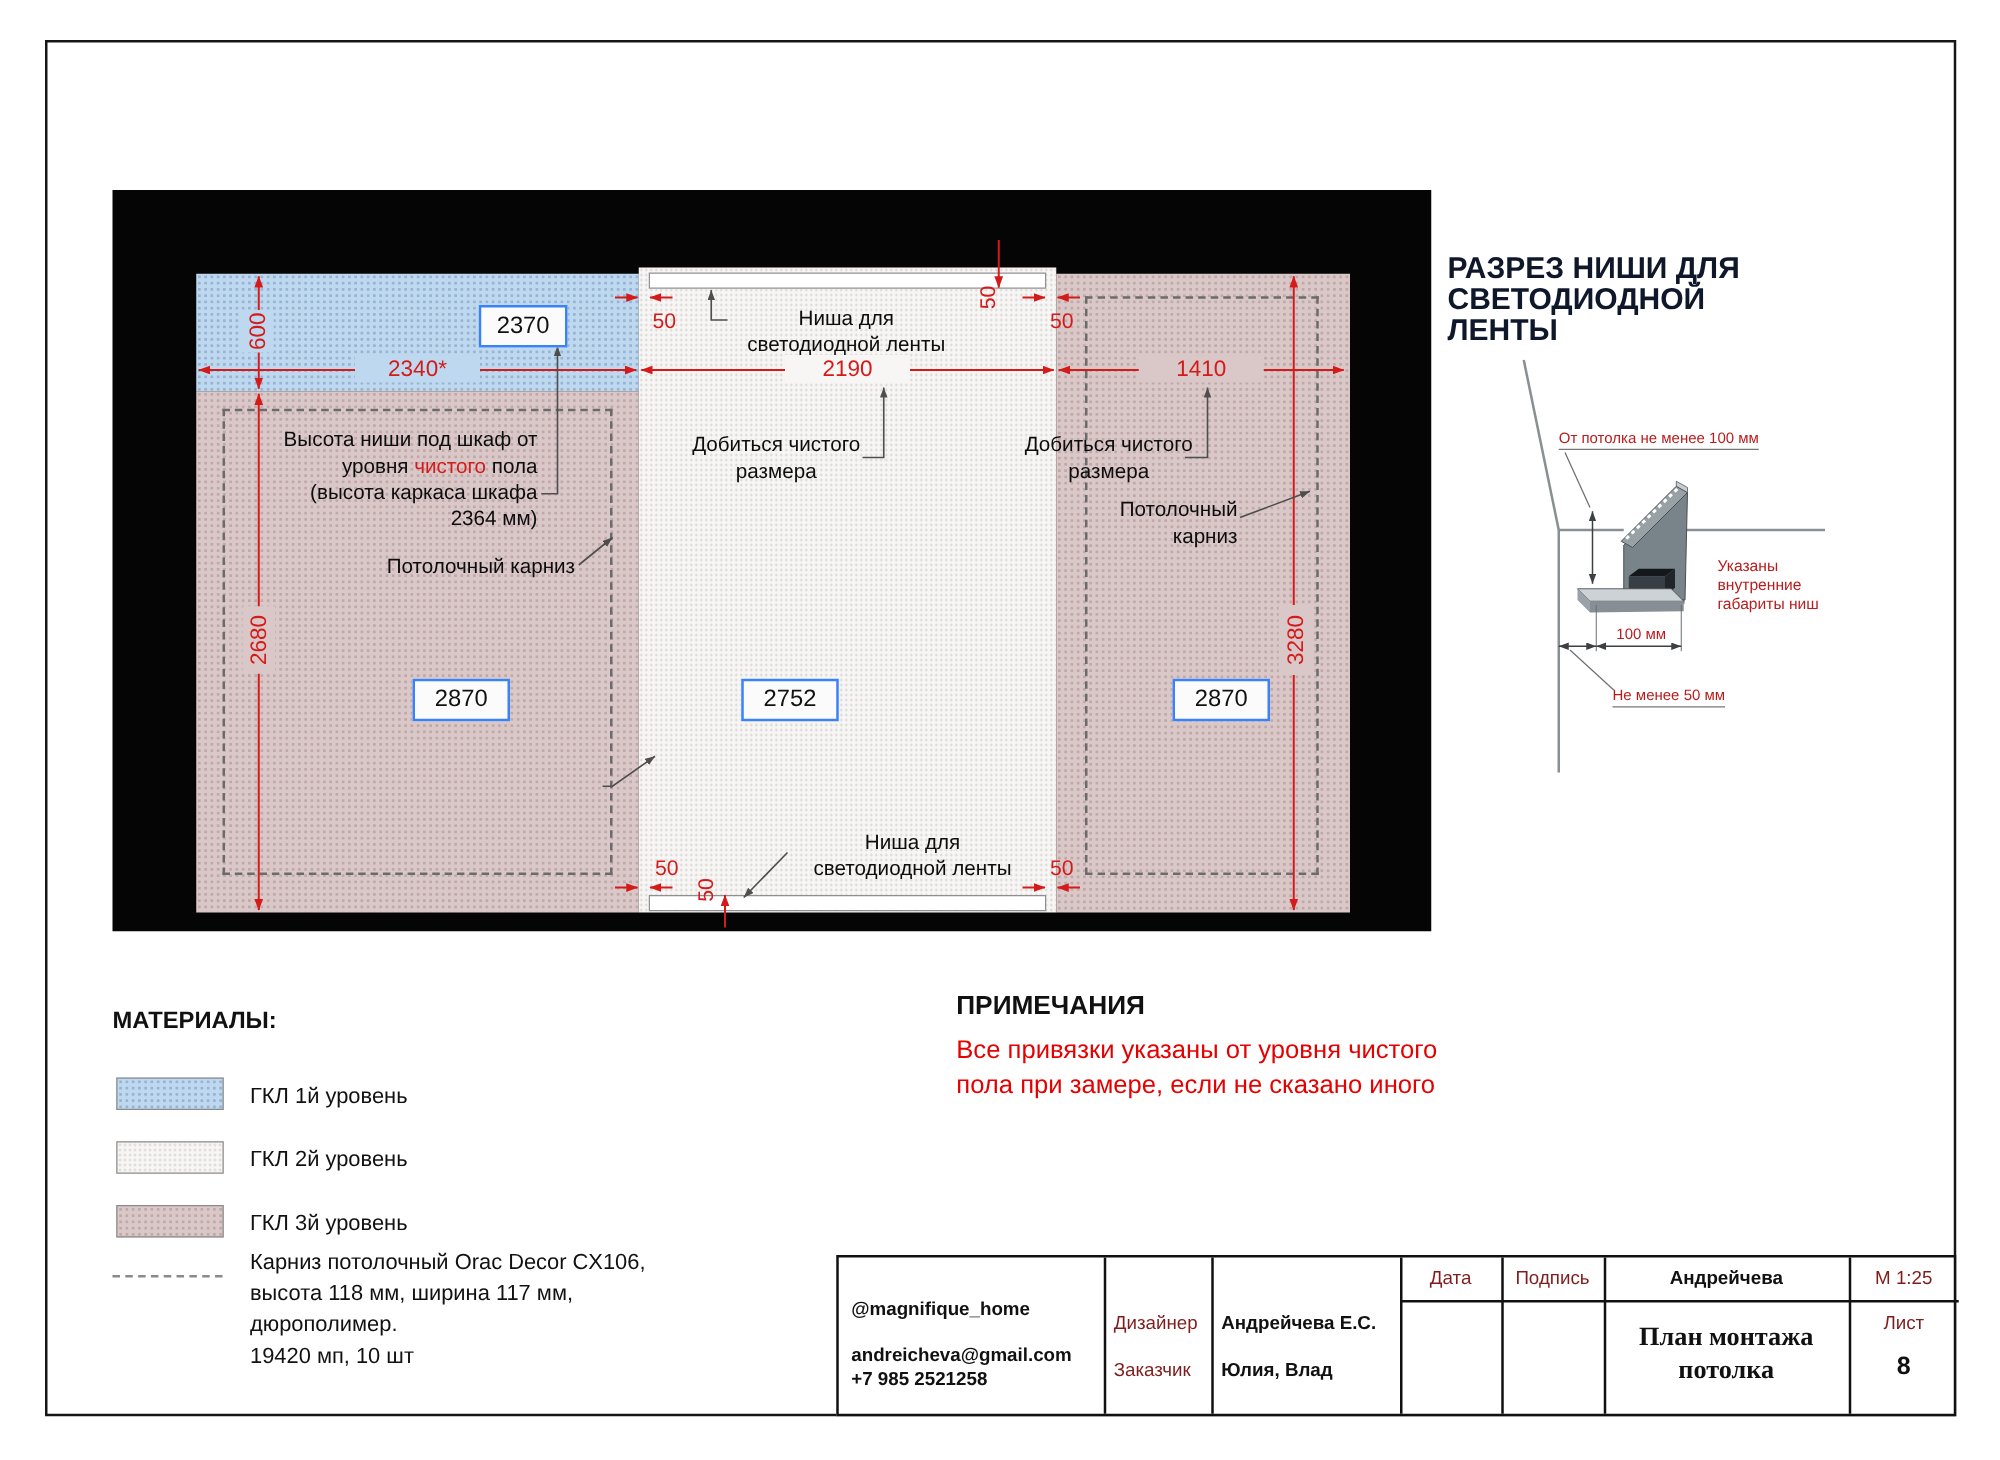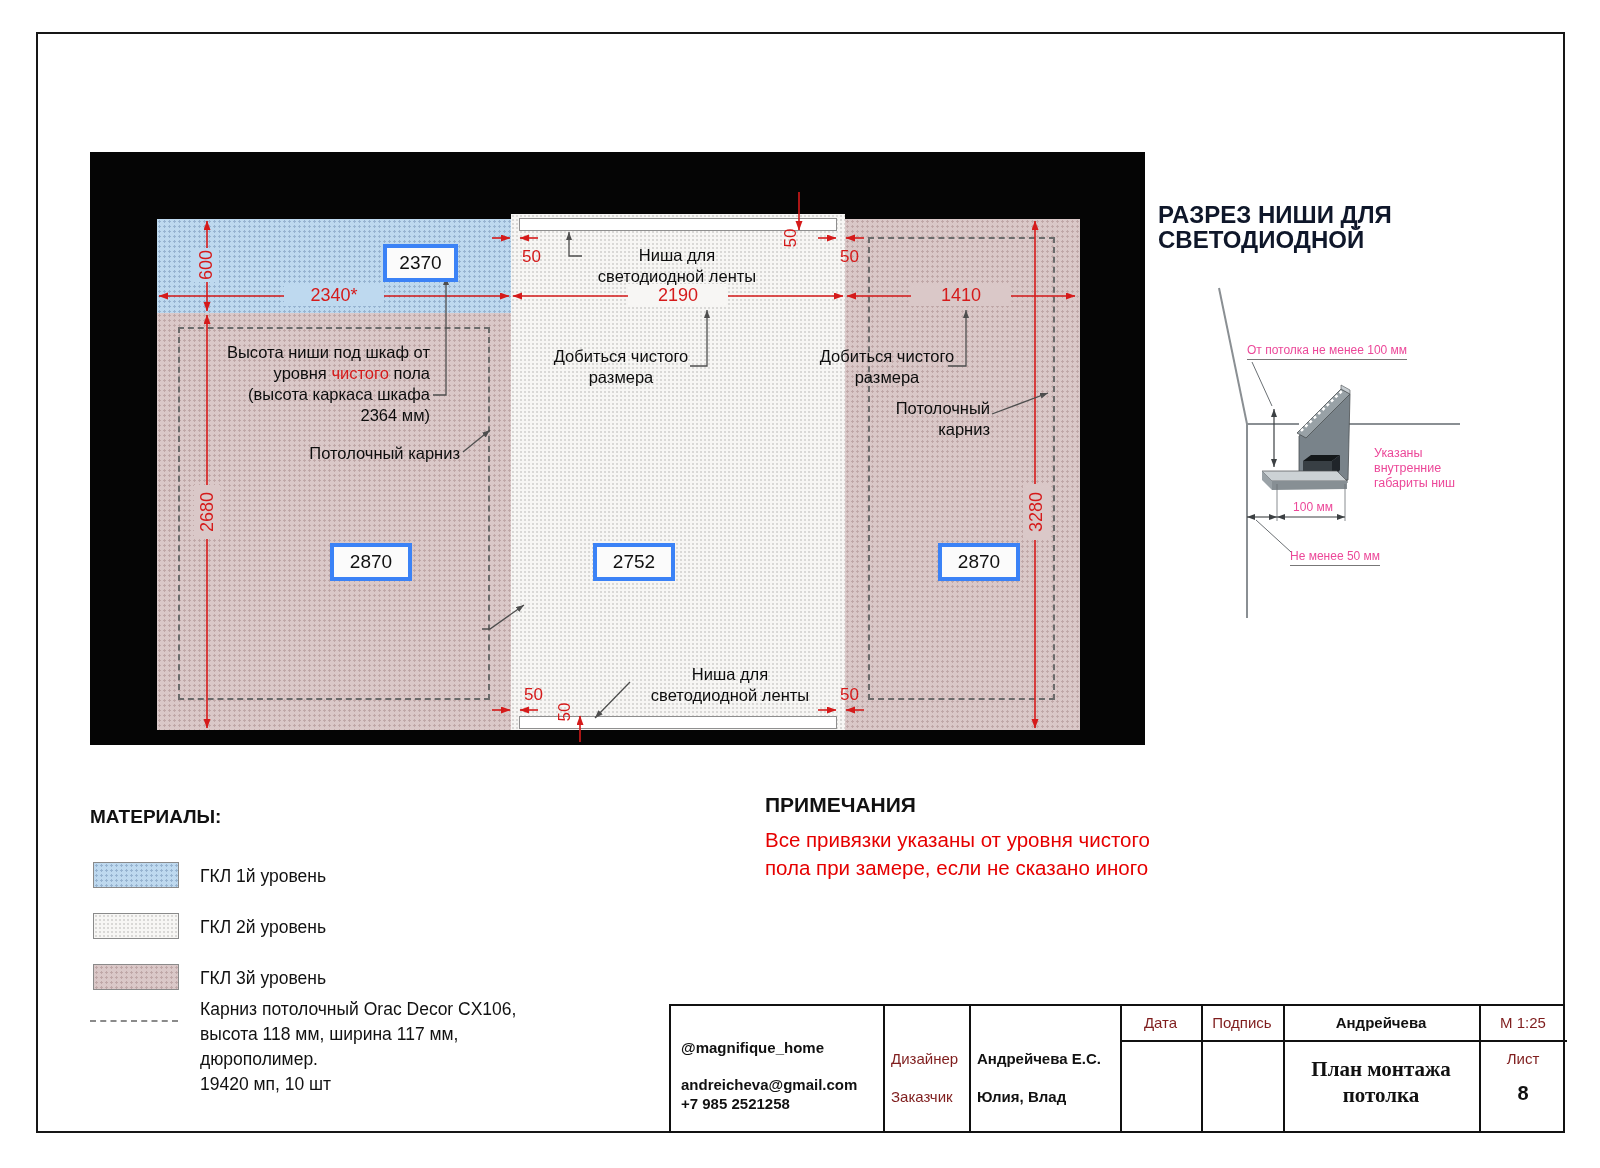--- a/index.html
+++ b/index.html
@@ -18,31 +18,31 @@
   .dashed-rect{position:absolute;border:2px dashed #6b6b6b;}
   .ovl{position:absolute;left:0;top:0;pointer-events:none;}
 
   .dim{position:absolute;color:#d51a1a;font-size:18px;line-height:22px;text-align:center;}
   .dim.sm{font-size:17px;width:28px;text-align:left;}
   .rot{transform:rotate(-90deg);display:flex;align-items:center;justify-content:center;}
   .bg-blue{background:#bed9ef;}
   .bg-white{background:#f7f6f4;}
   .bg-pink{background:#dac8c8;}
 
-  .vbox{position:absolute;width:74px;height:30px;background:#fbfbfb;border:4px solid #3b82f6;
+  .vbox{position:absolute;width:74px;height:30px;background:#fbfbfb;border:2px solid #3b82f6;
         display:flex;align-items:center;justify-content:center;font-size:19px;color:#111;}
   .lbl{position:absolute;font-size:16.5px;line-height:21px;color:#0d0d0d;text-align:center;}
   .pre{white-space:pre-line;}
   .t-r{text-align:right;}
   .t-c{text-align:center;}
   .red-word{color:#d51a1a;}
 
   
   .sec-title{position:absolute;left:1158px;top:202px;width:410px;font-size:24px;line-height:25px;font-weight:bold;color:#0f172a;}
-  .det-lbl{position:absolute;font-size:12px;line-height:15px;color:#ec4899;}
+  .det-lbl{position:absolute;font-size:12px;line-height:15px;color:#b91c1c;}
   .underlined{border-bottom:1px solid #777;padding-bottom:1px;}
 
   
   .mat-head{position:absolute;left:90px;top:806px;font-size:19px;font-weight:bold;}
   .swatch{position:absolute;left:93px;width:84px;height:24px;border:1px solid #8a8a8a;}
   .mat-lbl{position:absolute;left:200px;font-size:17.5px;}
   .dash-sample{position:absolute;left:90px;top:1020px;width:88px;height:0;border-top:2px dashed #8a8a8a;}
   .mat-cornice{position:absolute;left:200px;top:997px;font-size:17.5px;line-height:25px;}
 
   
@@ -155,20 +155,21 @@
     <div class="lbl t-c pre" style="left:726px;top:194px;width:142px;">Добиться чистого
 размера</div>
     <div class="lbl t-r pre" style="left:795px;top:246px;width:105px;">Потолочный
 карниз</div>
     <div class="lbl pre" style="left:545px;top:512px;width:190px;">Ниша для
 светодиодной ленты</div>
   </div>
 
   <div class="sec-title">
     <div>РАЗРЕЗ НИШИ ДЛЯ СВЕТОДИОДНОЙ</div>
+    <div>ЛЕНТЫ</div>
   </div>
 
   <svg class="abs" style="left:1190px;top:280px;" width="350" height="345" viewBox="1190 280 350 345">
     <defs>
       <marker id="ad" markerWidth="9" markerHeight="7" refX="8" refY="3" orient="auto-start-reverse" markerUnits="userSpaceOnUse">
         <path d="M0,0 L8,3 L0,6 z" fill="#3c4043"></path>
       </marker>
     </defs>
 
     <g stroke="#8a8f93" stroke-width="2" fill="none">

